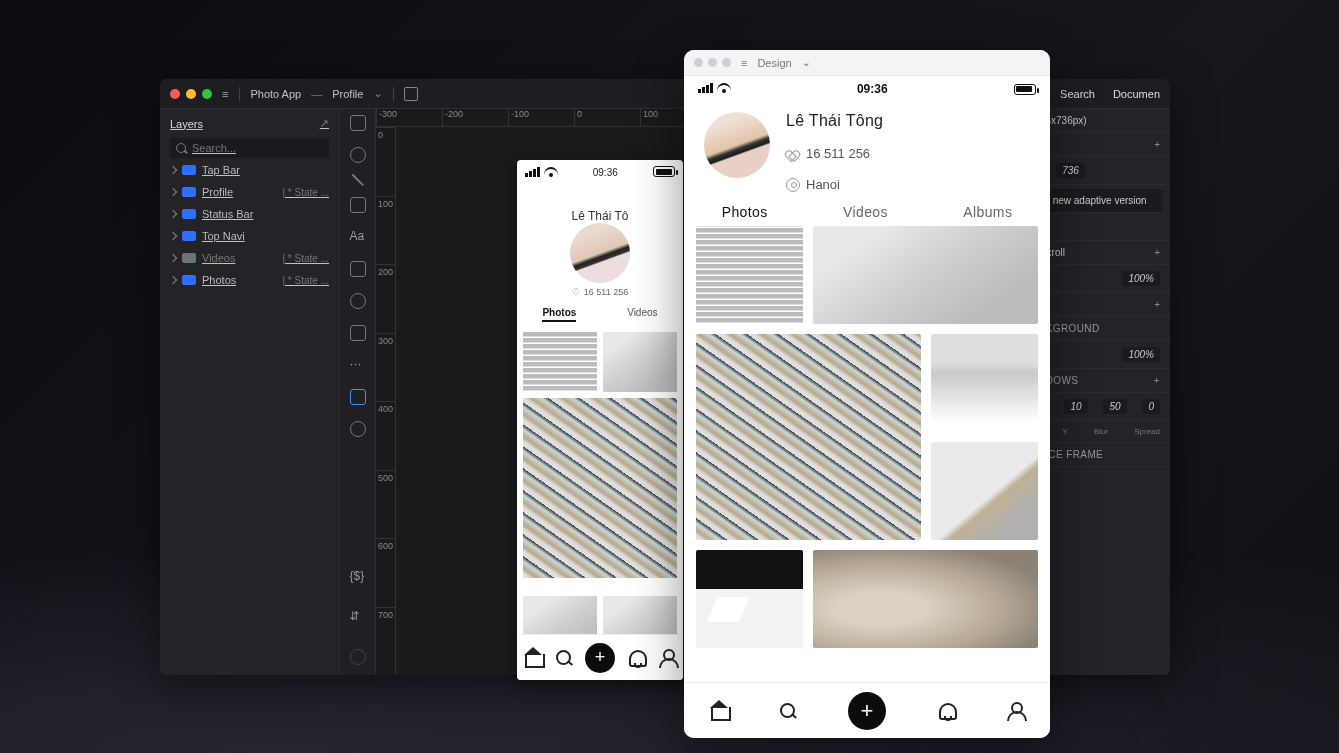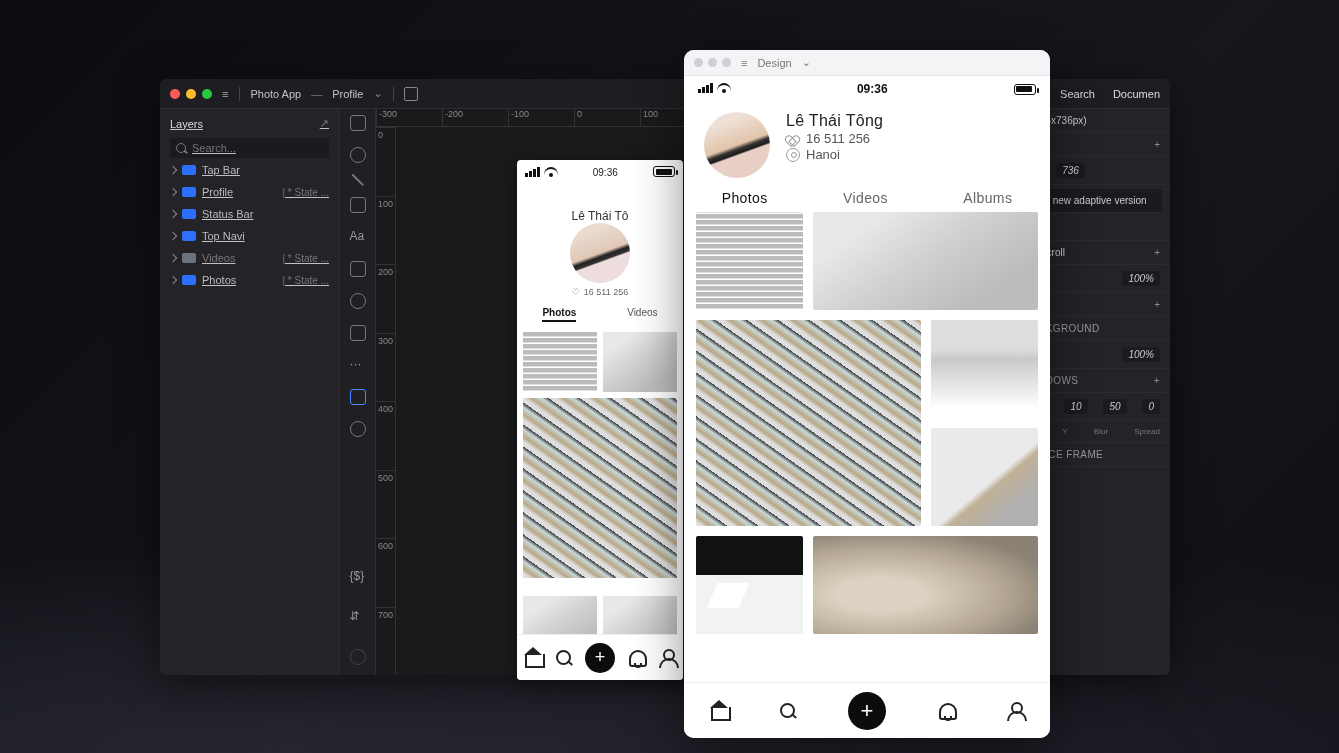--- a/index.html
+++ b/index.html
@@ -129,21 +129,21 @@
   overflow:hidden; display:flex; flex-direction:column;
 }
 .aw-title{height:26px;display:flex;align-items:center;gap:10px;padding:0 10px;background:#f3f4f6;border-bottom:1px solid #e3e4e8;font-size:11px;color:#777;}
 .aw-title .dots{display:flex;gap:5px;}
 .aw-title .dots span{width:9px;height:9px;border-radius:50%;background:#cfd0d4;}
 
 .aw-phone{flex:1;display:flex;flex-direction:column;}
 .aw-status{display:flex;justify-content:space-between;align-items:center;padding:6px 14px;font-size:12px;color:#111;font-weight:600;}
 .aw-header{display:flex;gap:16px;padding:10px 20px 6px;}
 .aw-avatar{width:66px;height:66px;border-radius:50%;background:linear-gradient(160deg,#eee0d6 20%,#e2c5aa 50%,#333 55%,#1c1c1c 60%,#e8d0c6 62%);}
-.aw-info{display:flex;flex-direction:column;gap:1px;color:#555;font-size:13px;}
+.aw-info{display:flex;flex-direction:column;gap:16px;color:#555;font-size:13px;}
 .aw-name{font-size:16px;font-weight:500;color:#222;letter-spacing:.3px;}
 .aw-meta{display:flex;align-items:center;gap:6px;}
 .aw-meta .ic{width:14px;height:14px;border:1.5px solid #999;border-radius:50%;position:relative;}
 .aw-meta .ic.pin::after{content:"";position:absolute;left:4px;top:3px;width:4px;height:4px;border:1.2px solid #999;border-radius:50%;}
 .aw-meta .ic.heart{border:none;}
 .aw-meta .ic.heart::before{content:"";position:absolute;left:0;top:3px;width:6px;height:9px;border:1.5px solid #999;border-radius:6px 6px 0 0;transform:rotate(-45deg);}
 .aw-meta .ic.heart::after{content:"";position:absolute;left:5px;top:3px;width:6px;height:9px;border:1.5px solid #999;border-radius:6px 6px 0 0;transform:rotate(45deg);}
 
 .aw-tabs{display:flex;justify-content:space-around;font-size:14px;color:#666;padding:6px 0;letter-spacing:.4px;}
 .aw-tabs .act{color:#111;font-weight:500;}

